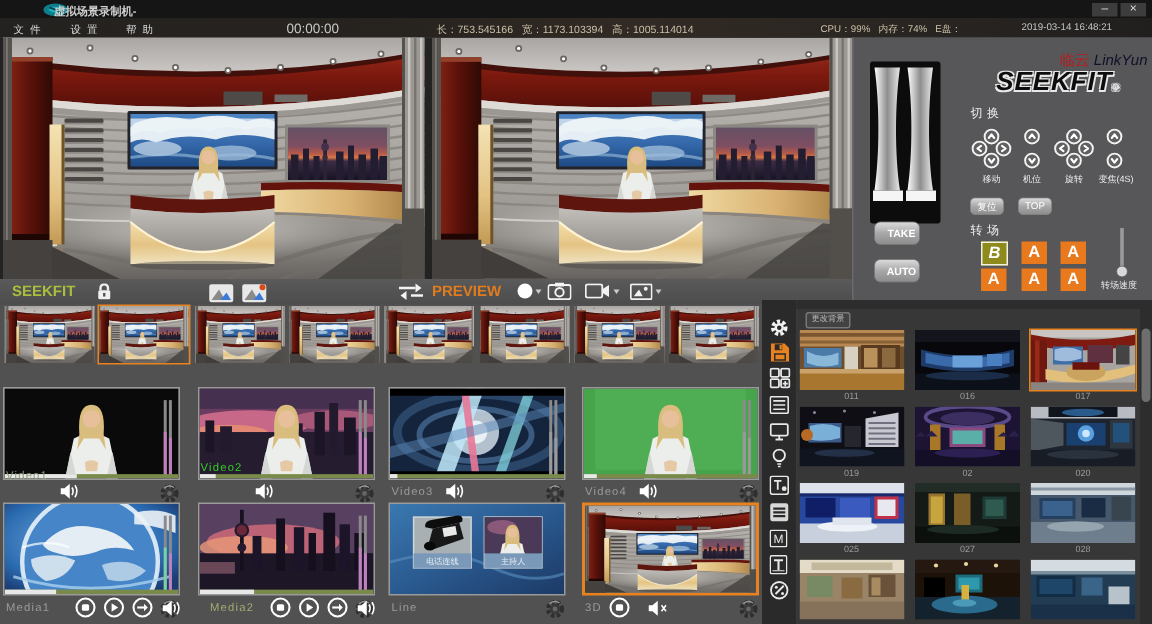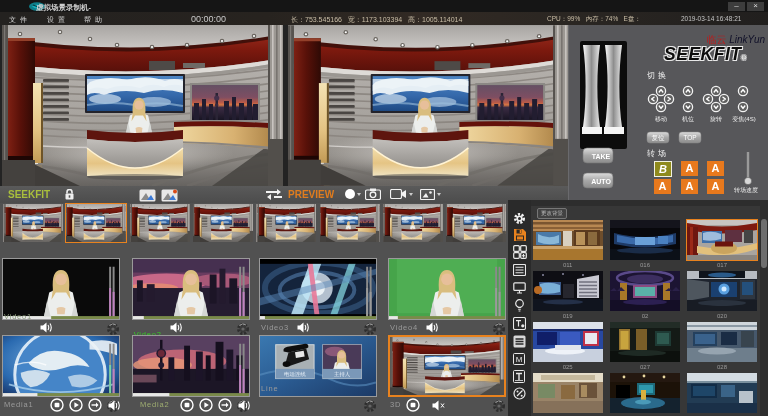--- a/index.html
+++ b/index.html
@@ -658,21 +658,21 @@
       <rect x="64" y="24" width="6" height="22" fill="#241a2e"></rect>
 <use href="#person" transform="translate(59,30) scale(1.5)"></use>
 <rect x="108" y="8" width="2" height="54" fill="#8a8a8a"></rect>
       <rect x="108" y="30" width="2" height="32" fill="#c080c0"></rect>
       <rect x="111.5" y="8" width="2" height="54" fill="#8a8a8a"></rect>
       <rect x="111.5" y="34" width="2" height="28" fill="#c080c0"></rect>
       <rect x="0" y="59" width="118" height="3" fill="#7a8a4a"></rect>
       <rect x="0" y="59" width="11" height="3" fill="#e8e8e8"></rect>
     </svg>
   </div>
-<div class="t" style="left:133.7px;top:330px;font-size:7.5px;letter-spacing:0.8px;color:#35cb25">Video2</div>
+<div class="t" style="left:133.7px;top:307px;font-size:7.5px;letter-spacing:0.8px;color:#35cb25">Video2</div>
 <svg class="ab" style="left:235.7px;top:321.5px" width="14" height="14" viewBox="0 0 14 14">
     <circle cx="7" cy="7" r="4.6" fill="none" stroke="#2e2e2e" stroke-width="2.8" stroke-dasharray="2.2 1.6"></circle>
     <circle cx="7" cy="7" r="3.4" fill="#3a3a3a"></circle>
     <circle cx="7" cy="7" r="1.6" fill="#666"></circle>
     <path d="M3.5,3.5 A5,5 0 0 1 10,3" stroke="#999" stroke-width="1" fill="none"></path>
   </svg>
 <svg class="ab" style="left:169.7px;top:322.0px" width="13" height="11" viewBox="0 0 13 11">
     <path d="M0.5,3.5 H3 L6.5,0.5 V10.5 L3,7.5 H0.5 Z" fill="#fff"></path>
     <path d="M8,3 Q9.5,5.5 8,8 M10,1.5 Q12.5,5.5 10,9.5" stroke="#fff" stroke-width="1.1" fill="none"></path>
   </svg>
@@ -860,21 +860,21 @@
         <rect x="64" y="9" width="39" height="35" fill="#2a3448"></rect>
         <rect x="64" y="9" width="39" height="35" fill="none" stroke="#d0d8dc" stroke-width="1"></rect>
 <rect x="64" y="9" width="39" height="25" fill="#4a3a58"></rect>
         <ellipse cx="76" cy="16" rx="10" ry="5" fill="#8a5878"></ellipse>
 <use href="#person" transform="translate(83,25) scale(0.85)"></use>
 <rect x="64" y="34" width="39" height="10" fill="#7a98b8"></rect>
         <text x="83.5" y="41.5" font-size="5.5" fill="#e8f0f8" text-anchor="middle" font-family="Liberation Sans">主持人</text>
       </g>
     </svg>
   </div>
-<div class="t" style="left:261px;top:384px;font-size:7.5px;letter-spacing:0.8px;color:#9a9a9a">Line</div>
+<div class="t" style="left:261px;top:400px;font-size:7.5px;letter-spacing:0.8px;color:#9a9a9a">Line</div>
 <svg class="ab" style="left:363px;top:399px" width="14" height="14" viewBox="0 0 14 14">
     <circle cx="7" cy="7" r="4.6" fill="none" stroke="#2e2e2e" stroke-width="2.8" stroke-dasharray="2.2 1.6"></circle>
     <circle cx="7" cy="7" r="3.4" fill="#3a3a3a"></circle>
     <circle cx="7" cy="7" r="1.6" fill="#666"></circle>
     <path d="M3.5,3.5 A5,5 0 0 1 10,3" stroke="#999" stroke-width="1" fill="none"></path>
   </svg>
 <div class="ab" style="left:388px;top:335px;width:118px;height:62px;border:2px solid #e8821e;box-sizing:border-box;overflow:hidden">
     <svg width="116" height="60" viewBox="0 0 118 62" preserveAspectRatio="none">
       <g transform="scale(0.42,0.3853)">
         <use href="#scn"></use>

